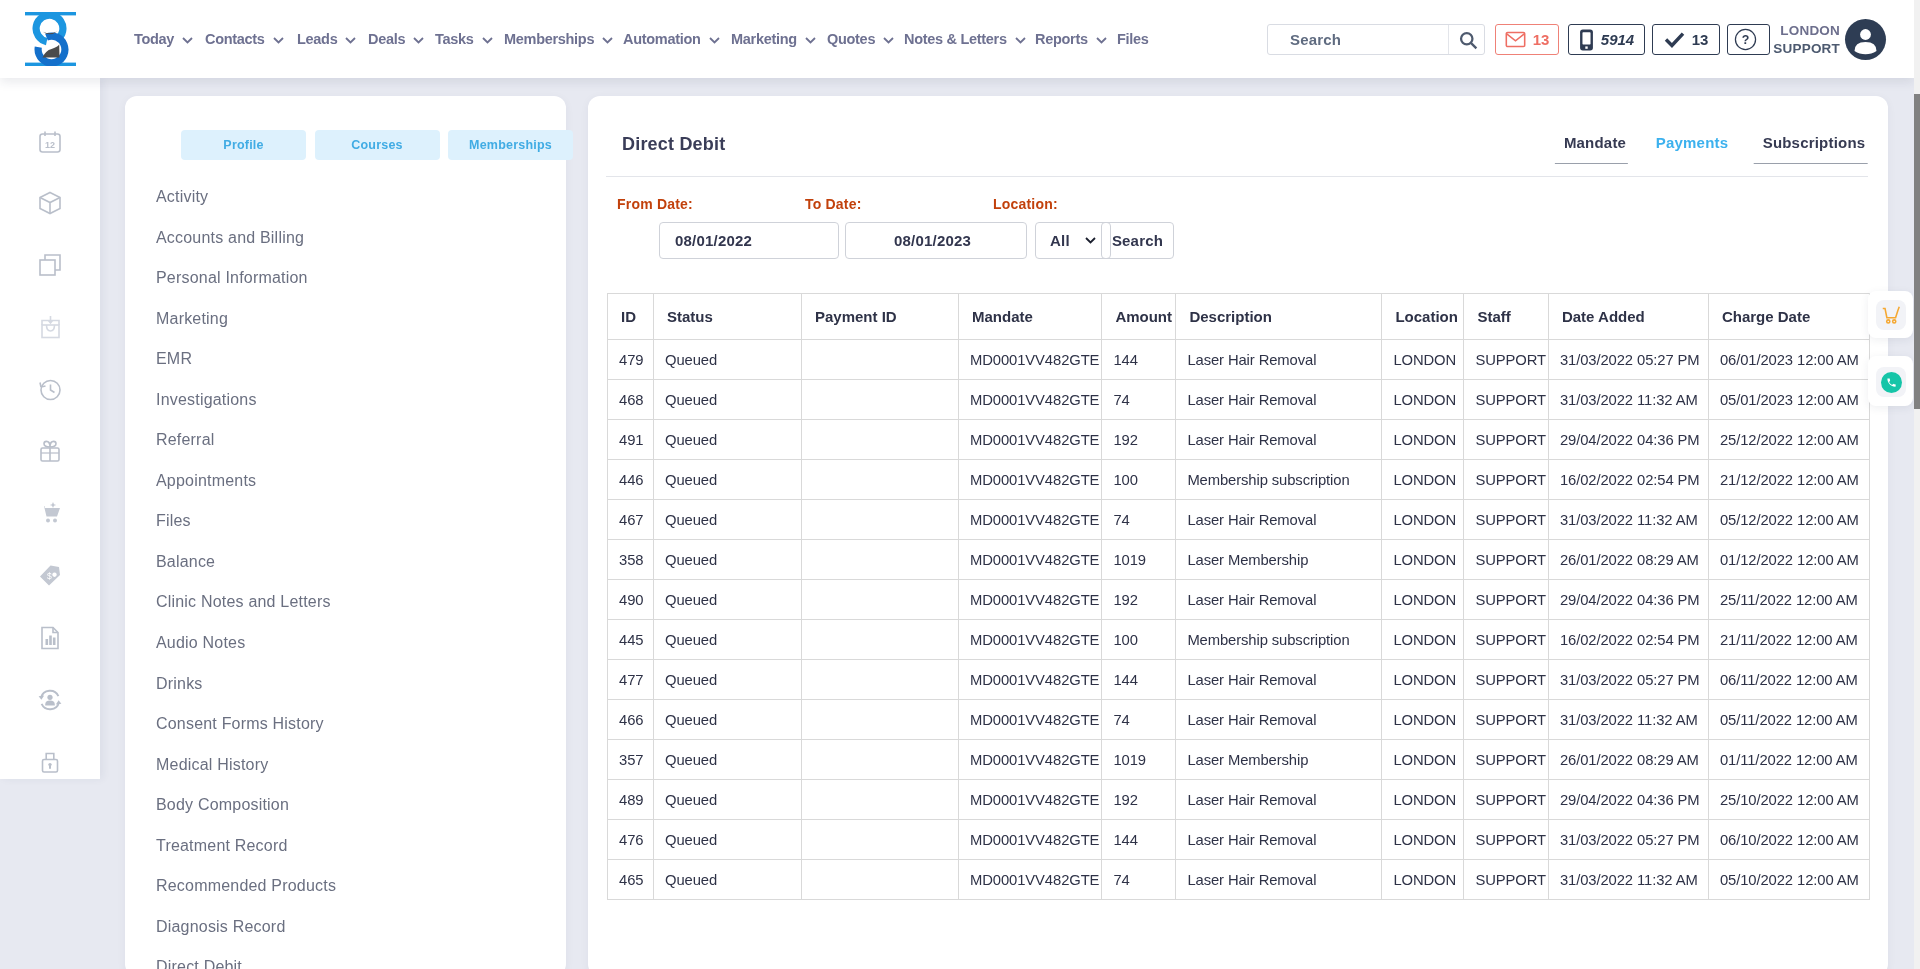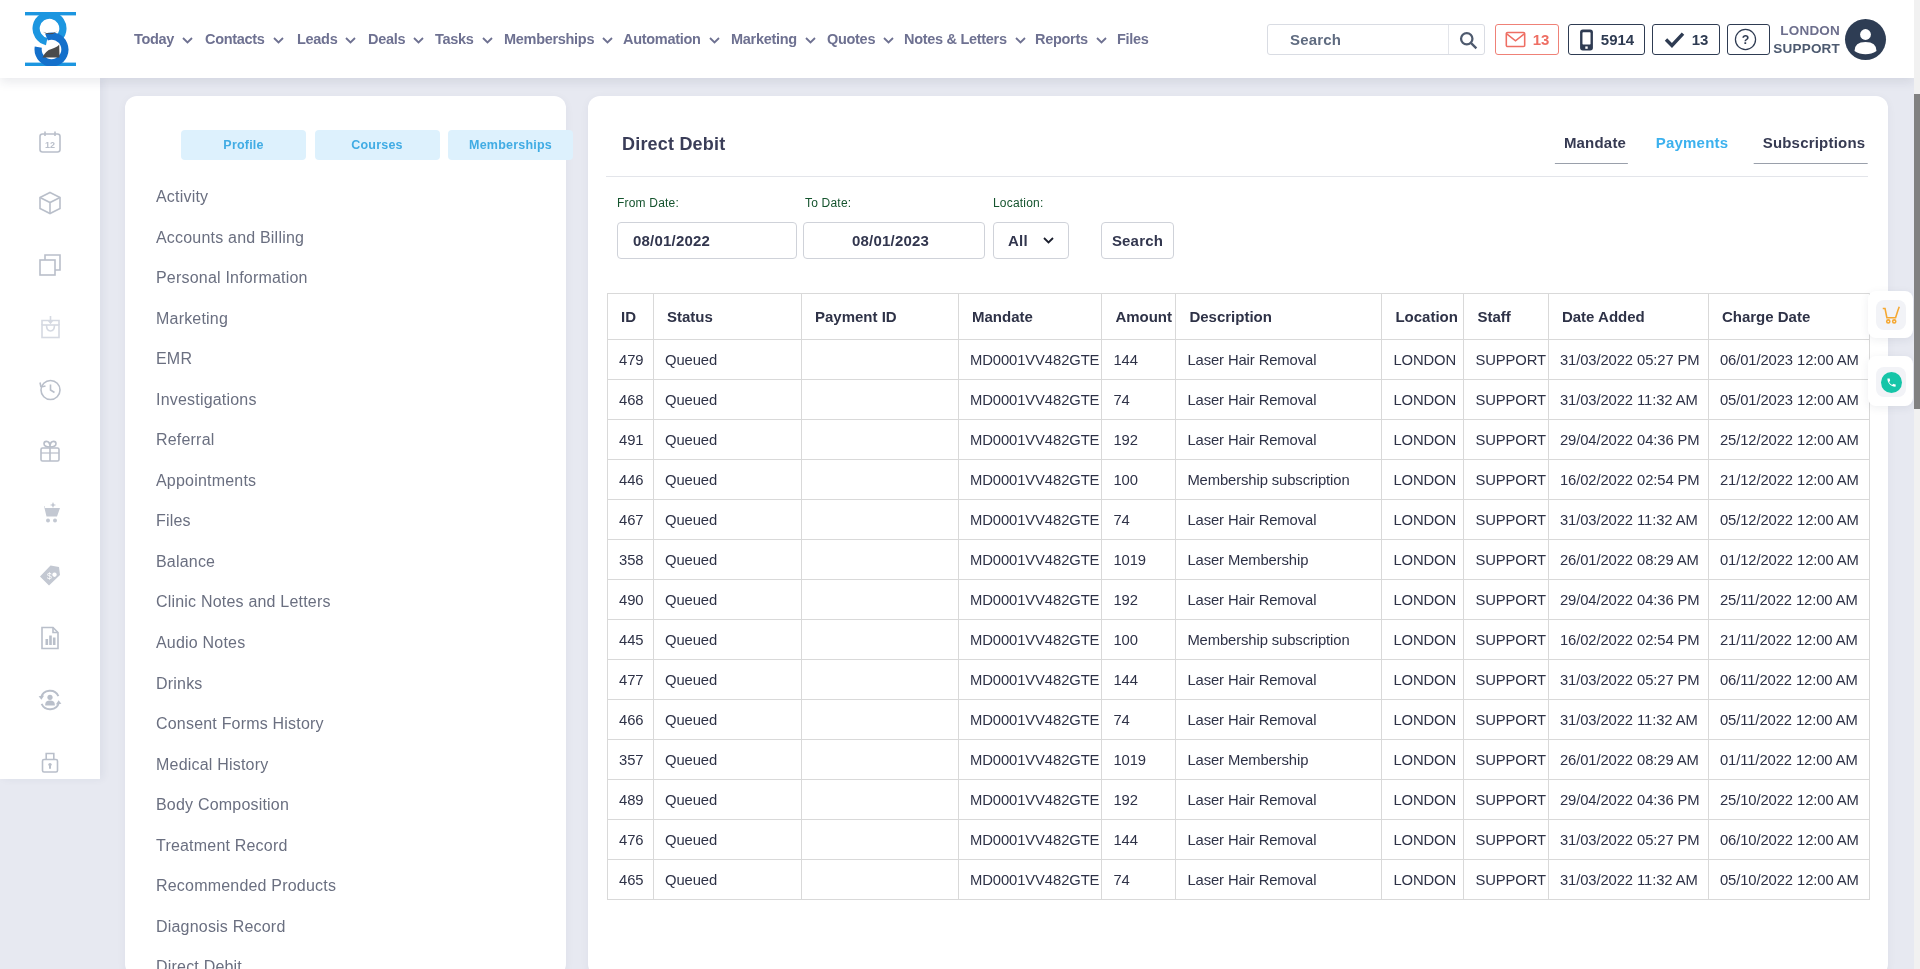--- a/index.html
+++ b/index.html
@@ -11,21 +11,21 @@
 nav { position:absolute; left:0; top:0; height:78px; }
 nav .item { position:absolute; top:0; height:78px; display:flex; align-items:center; color:#6e7191; font-size:14.5px; font-weight:bold; letter-spacing:-0.3px; white-space:nowrap; }
 nav .item .chev { margin-left:8px; margin-top:2px; }
 .searchbox { position:absolute; left:1267px; top:24px; width:218px; height:31px; border:1px solid #d9dce3; border-radius:3px; background:#fff; }
 .searchbox .ph { position:absolute; left:22px; top:6px; color:#5f6b80; font-size:15px; font-weight:bold; letter-spacing:0.2px;}
 .searchbox .sep { position:absolute; left:180px; top:0px; width:1px; height:29px; background:#e3e5ea; }
 .searchbox svg { position:absolute; left:190px; top:5px; }
 
 .hbtn { position:absolute; top:24px; height:31px; border-radius:3px; border:1px solid #2e3b52; background:#fff; display:flex; align-items:center; justify-content:center; color:#2e3b52; font-weight:bold; font-size:15px; }
 .hbtn.mail { left:1495px; width:64px; border-color:#ef8177; color:#ee6e63; }
-.hbtn.phone { left:1568px; width:77px; }
+.hbtn.phone { left:1568px; width:77px;font-style:italic; }
 .hbtn.check { left:1652px; width:68px; }
 .hbtn.help { left:1727px; width:43px; }
 .hbtn svg { margin-right:7px; }
 .uname { position:absolute; left:1772px; top:22px; width:68px; text-align:right; color:#2e3b52; font-weight:bold; font-size:13.5px; line-height:18px; letter-spacing:0.2px; }
 .avatar { position:absolute; left:1845px; top:19px; width:41px; height:41px; border-radius:50%; background:#2e3d54; }
 
 
 .rail { position:absolute; left:0; top:78px; width:100px; height:701px; background:#fff; box-shadow:3px 0 8px rgba(40,45,80,0.06); z-index:10;padding-left:44px; }
 .rail svg { position:absolute; left:37px; }
 
@@ -37,22 +37,22 @@
 .lmenu { position:absolute; left:31px; top:81px; list-style:none; }
 .lmenu li { height:40.55px; line-height:40.55px; color:#6a6f80; font-size:16px; letter-spacing:0.2px; }
 
 .main-card { position:absolute; left:588px; top:96px; width:1300px; height:880px; background:#fff; border-radius:12px; box-shadow:0 2px 10px rgba(40,45,80,0.05); z-index:5; overflow:hidden; }
 .mc-title { position:absolute; left:34px; top:38px; font-size:18px; font-weight:bold; color:#3a3d58; letter-spacing:0.2px; }
 .mc-tab { position:absolute; top:38px; transform:translateX(-50%); font-size:15px; font-weight:bold; color:#363a52; letter-spacing:0.2px; white-space:nowrap; }
 .mc-tab.active { color:#3cb1ee; }
 .mc-tab.lined:after { content:""; position:absolute; left:-9px; right:-2px; top:29px; height:1px; background:#9aa0ab; }
 .mc-hr { position:absolute; left:18px; top:80px; width:1262px; height:1px; background:#e3e5ea; }
 
-.flabel { position:absolute; top:100px; color:#14532d; font-size:12px; font-weight:normal; letter-spacing:0.2px;}
-.finput { position:absolute; top:126px; height:37px; border:1px solid #cfd2d9; border-radius:4px; background:#fff; color:#32364e; font-size:15px; font-weight:bold; display:flex; align-items:center; padding-left:15px; letter-spacing:0.2px;}
+.flabel { position:absolute; top:100px; color:#c2410c; font-size:14px; font-weight:bold; letter-spacing:0.2px;}
+.finput { position:absolute; top:126px; height:37px; border:1px solid #cfd2d9; border-radius:4px; background:#fff; color:#32364e; font-size:15px; font-weight:bold; display:flex; align-items:center; padding-left:15px; letter-spacing:0.2px;margin-left:42px;}
 .fbtn { position:absolute; left:513px; top:126px; width:73px; height:37px; border:1px solid #cfd2d9; border-radius:4px; color:#32364e; font-size:15px; font-weight:bold; display:flex; align-items:center; justify-content:center; letter-spacing:0.2px;}
 
 table { position:absolute; left:19px; top:197px; border-collapse:collapse; table-layout:fixed; }
 th, td { border:1px solid #d9d9d9; font-size:15px; color:#2e3247; padding:0 2px 0 11px; text-align:left; font-weight:bold; white-space:nowrap; overflow:hidden; letter-spacing:0px;}
 th { height:46px; padding-left:13px; }
 td { height:40px; font-weight:normal; font-size:14.8px; letter-spacing:-0.1px; }
 
 
 .chip { position:absolute; left:1868px; width:45px; background:#fff; border-radius:8px; box-shadow:0 2px 8px rgba(40,45,80,0.08); z-index:6; }
 .chip .inner { position:absolute; left:8px; top:9px; width:30px; height:30px; background:#f2f3f7; border-radius:8px; display:flex; align-items:center; justify-content:center; }

